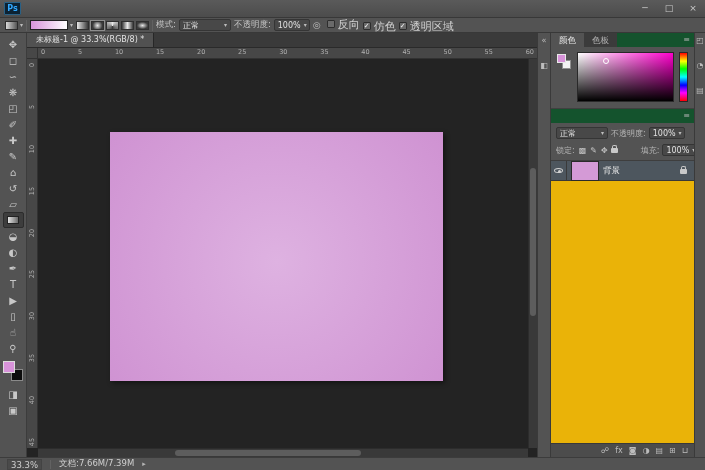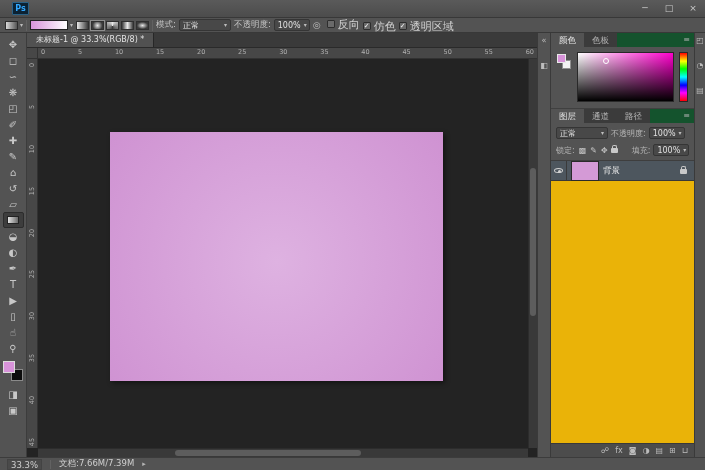--- a/index.html
+++ b/index.html
@@ -2,21 +2,21 @@
 <html style="--fg: #d893da; --hue: #ff00cc; --layer-thumb: #d49ad6;"><head>
 <meta charset="utf-8">
 <style>
   *{box-sizing:border-box;margin:0;padding:0}
   html,body{width:705px;height:470px;overflow:hidden}
   body{background:#535353;font-family:"DejaVu Sans","Liberation Sans",sans-serif;font-size:9px;color:#d6d6d6;-webkit-user-select:none;user-select:none}
   :root{--fg:#d893da;--hue:#ff00cc;--layer-thumb:#d49ad6}
   #app{width:705px;height:470px;display:flex;flex-direction:column;position:relative}
 
   
-  #titlebar{height:18px;display:flex;align-items:center;background:linear-gradient(#5a5a5a,#4c4c4c);border-bottom:1px solid #383838;padding-left:12px;flex:0 0 18px}
+  #titlebar{height:18px;display:flex;align-items:center;background:linear-gradient(#5a5a5a,#4c4c4c);border-bottom:1px solid #383838;padding-left:4px;flex:0 0 18px}
   .ps-logo{width:17px;height:13px;background:#0c2233;color:#31a8ff;font-size:8px;font-weight:bold;display:flex;align-items:center;justify-content:center;border:1px solid #2a6186;border-radius:1px;margin-right:7px}
   #menu-bar{display:flex;height:100%;align-items:center}
   .menu-item{padding:0 6px;line-height:17px;font-size:9px;color:#dedede;cursor:default;white-space:nowrap}
   #win-controls{margin-left:auto;display:flex;height:100%}
   .win-btn{width:24px;text-align:center;line-height:16px;font-size:9px;color:#c9c9c9}
 
   
   #optionsbar{height:15px;flex:0 0 15px;display:flex;align-items:center;gap:3px;padding:0 5px;background:#535353;border-bottom:1px solid #383838}
   .opt-sep{width:1px;height:11px;background:#414141;border-right:1px solid #616161}
   .preset-chip{display:flex;align-items:center;gap:2px}
@@ -311,25 +311,20 @@
           <span class="mini-fg"></span>
           <span class="mini-bg"></span>
         </span>
         <span id="sat-square">
           <span class="sat-marker"></span>
         </span>
         <span id="hue-bar"></span>
       </div>
 
       <div class="panel-tabs">
-        <span id="layers-tabs" style="display:flex">
-            <span class="panel-tab active">图层</span>
-            <span class="panel-tab">通道</span>
-            <span class="panel-tab">路径</span>
-          </span>
         <span class="panel-menu">≡</span>
       </div>
       <div id="layers-controls">
         <div class="ctl-row">
           <span class="select-box blend-select">
             <span>正常</span>
             <span class="dd-arrow">▾</span>
           </span>
           <span class="ctl-label">不透明度:</span>
           <span class="select-box small-select">
@@ -338,21 +333,21 @@
           </span>
         </div>
         <div class="ctl-row">
           <span class="ctl-label">锁定:</span>
           <span id="lock-icons" style="display:inline-flex;align-items:center;gap:2px">
               <span class="lock-glyph">▩</span>
               <span class="lock-glyph">✎</span>
               <span class="lock-glyph">✥</span>
               <span><span class="lock-shape"></span></span>
             </span>
-          <span class="ctl-label" style="margin-left:11px">填充:</span>
+          <span class="ctl-label" style="margin-left:20px">填充:</span>
           <span class="select-box small-select">
             <span>100%</span>
             <span class="dd-arrow">▾</span>
           </span>
         </div>
       </div>
       <div id="layers-list">
           <div class="layer-row selected">
             <span class="eye-box">
               <span class="eye-icon"></span>

